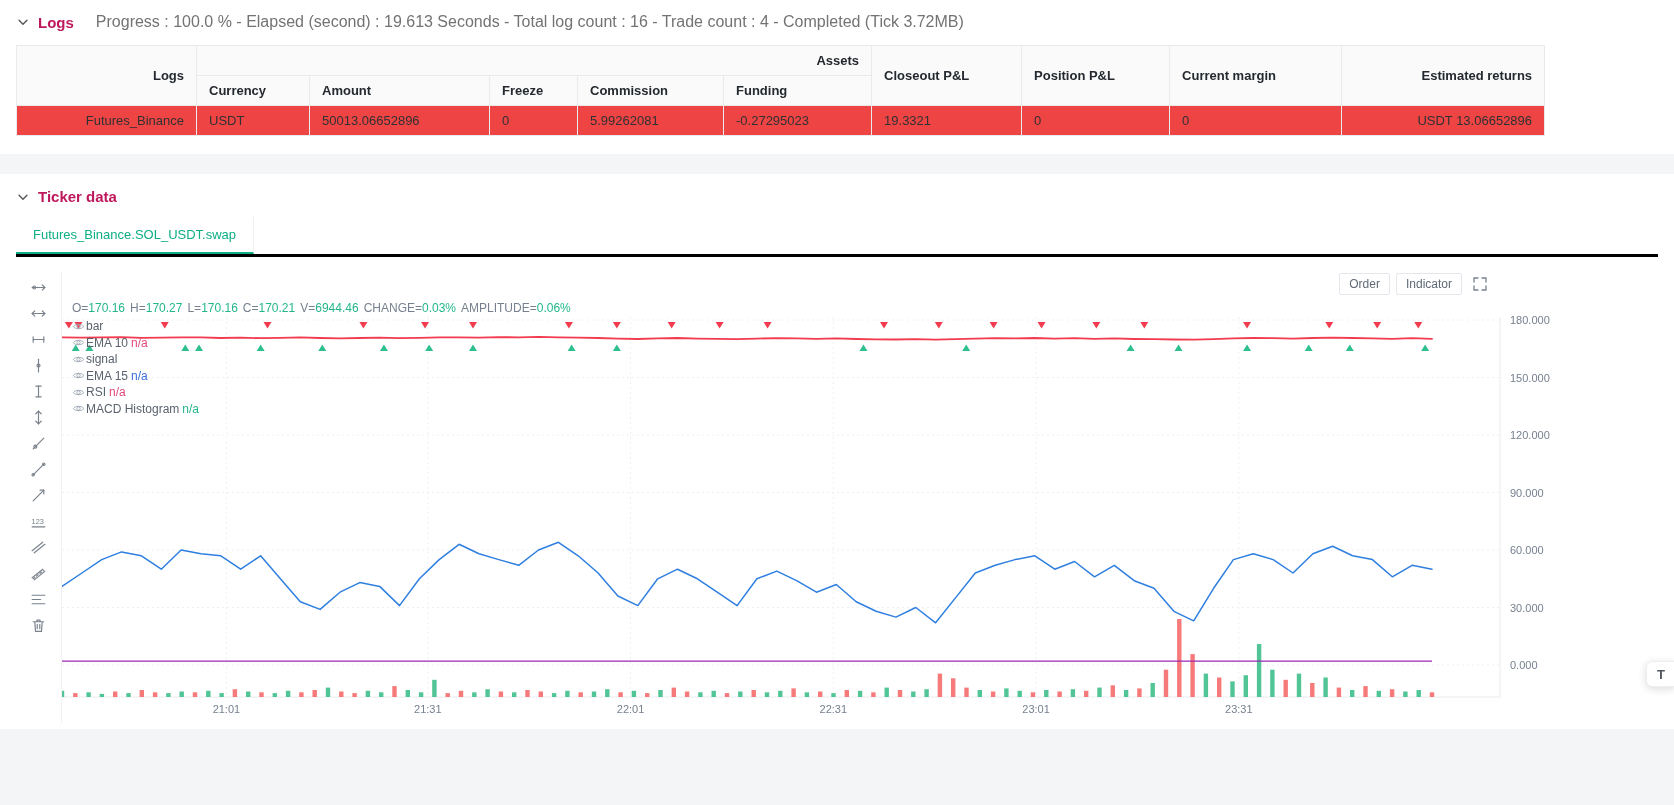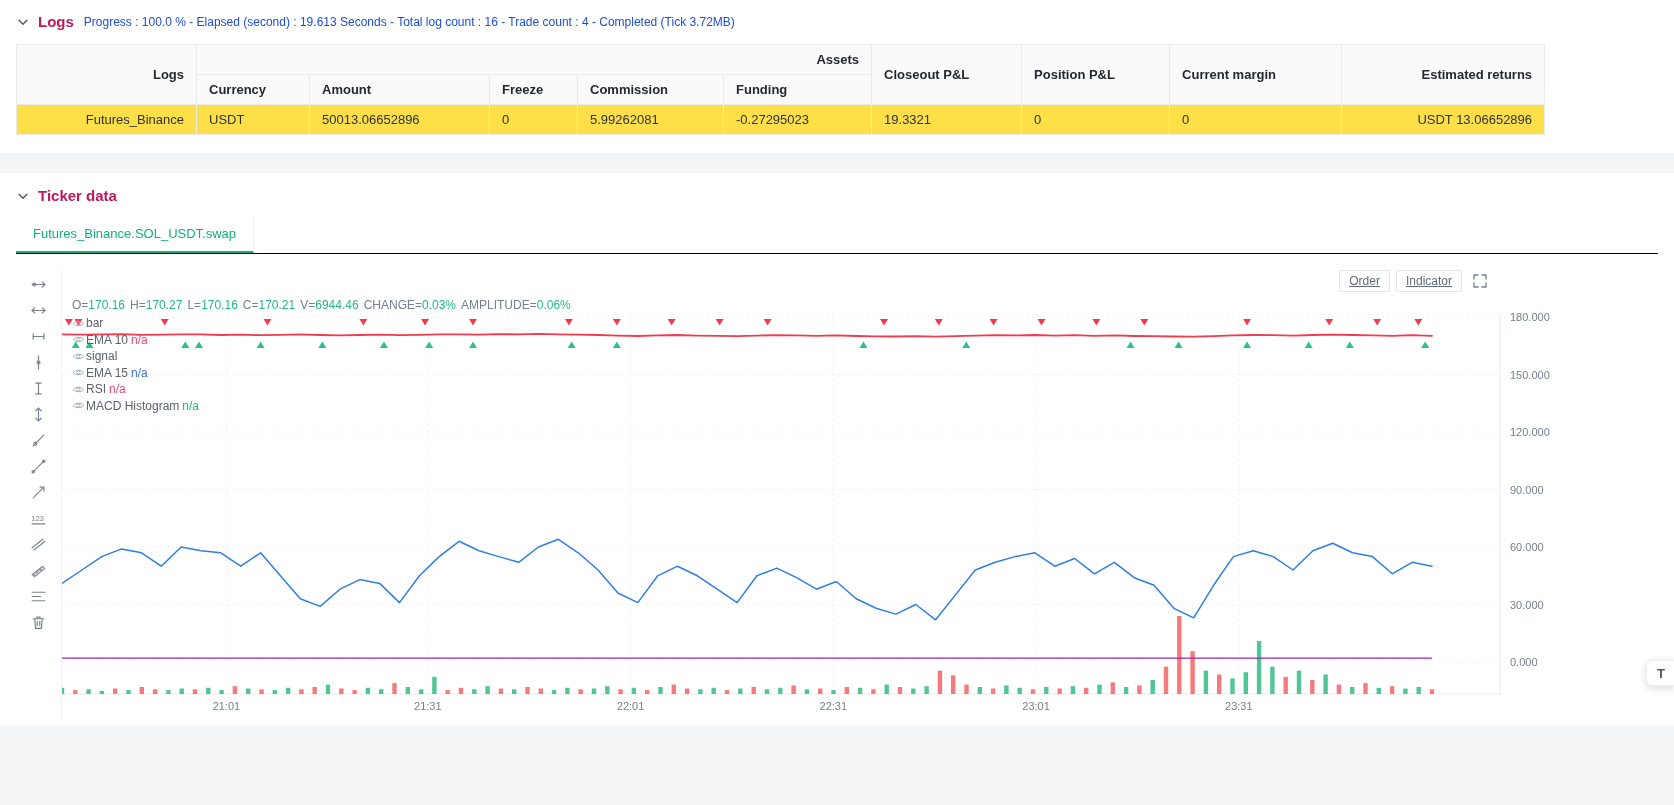--- a/index.html
+++ b/index.html
@@ -6,32 +6,32 @@
   body {
     margin: 0; width: 1674px; height: 805px;
     background: #f4f5f7; color: #333;
     font-family: "Liberation Sans", sans-serif;
     position: relative; overflow: hidden;
   }
   .card { background: #fff; }
   .logs-card { padding: 13px 16px 18px; }
   .card-header { display: flex; align-items: center; gap: 8px; }
   .card-title { font-size: 15px; font-weight: 700; color: #be185d; }
-  .card-subtitle { font-size: 12px; color: #1d4ed8; margin-left: 2px; }
+  .card-subtitle { font-size: 16px; color: #737373; margin-left: 14px; }
   .chev { width: 14px; height: 14px; color: #555; cursor: pointer; flex: 0 0 auto; }
   .chev svg { width: 100%; height: 100%; display:block; }
 
   table { border-collapse: collapse; table-layout: fixed; width: 1528px; margin-top: 14px; }
   th, td { border: 1px solid #e9eaec; padding: 7px 12px; font-size: 13px; text-align: left; white-space: nowrap; overflow: hidden; }
   thead th { background: #fafafa; font-weight: 600; color: #24292f; }
-  td { color: #303133; background:#fde047; }
+  td { color: #303133; background:#ef4444; }
   .c { text-align: right; }
 
   .ticker-card { margin-top: 20px; padding: 14px 16px 6px; position: relative; }
-  .tabs { margin-top: 12px; border-bottom: 1px solid #000000; display: flex; }
+  .tabs { margin-top: 12px; border-bottom: 3px solid #000000; display: flex; }
   .tab { padding: 10px 17px; font-size: 13px; border-right: 1px solid #edeff1; border-bottom: 2px solid transparent; cursor: pointer; }
   .tab.active { color: #0fae84; border-bottom-color: #0fae84; }
 
   .chart-wrap { display: flex; margin-top: 14px; }
   .chart-toolbar { width: 46px; border-right: 1px solid #f0f2f4; display: flex; flex-direction: column; align-items: center; gap: 9px; padding-top: 8px; }
   .tool { width: 17px; height: 17px; cursor: pointer; color: #7a828c; }
   .tool svg { width: 100%; height: 100%; display: block; }
 
   .chart-canvas { position: relative; width: 1500px; }
   #chart-svg { display: block; width: 1500px; height: 452px; font-family: inherit; }
@@ -39,21 +39,21 @@
   .chart-legend { position: absolute; top: 16px; left: 10px; font-size: 12px; pointer-events: none; margin-top: 14px; }
   .lg-ohlc { margin-bottom: 3px; white-space: nowrap; }
   .lg-ohlc .k { color: #76808f; }
   .lg-ohlc .v { color: #23b68a; margin-right: 5px; }
   .lg-row { display: flex; align-items: center; gap: 1px; height: 16.5px; color: #5a626d; pointer-events: auto; }
   .lg-row .eye { width: 13px; height: 13px; cursor: pointer; }
   .lg-row .eye svg { width: 100%; height: 100%; display: block; }
   .lg-row .val { margin-left: 2px; }
 
   .chart-topright { position: absolute; top: 2px; right: 74px; display: flex; gap: 6px; align-items: center; }
-  .btn { border: 1px solid #e3e6ea; background: #fff; color: #606a76; font-size: 12px; height: 22px; padding: 0 9px; border-radius: 2px; cursor: pointer; font-family: inherit; text-decoration: underline; }
+  .btn { border: 1px solid #e3e6ea; background: #fff; color: #606a76; font-size: 12px; height: 22px; padding: 0 9px; border-radius: 2px; cursor: pointer; font-family: inherit; }
   .fs-icon { width: 16px; height: 16px; color: #76808f; cursor: pointer; margin-left: 4px; }
   .fs-icon svg { width: 100%; height: 100%; display: block; }
 
   .float-t { position: absolute; right: -2px; top: 487px; width: 30px; height: 26px; background: #fff;
     border: 1px solid #eceef0; border-radius: 6px 0 0 6px; box-shadow: 0 2px 8px rgba(0,0,0,.14);
     font-size: 13px; font-weight: 700; color: #51565e; cursor: pointer; font-family: inherit; }
 </style>
 </head>
 <body>
 

